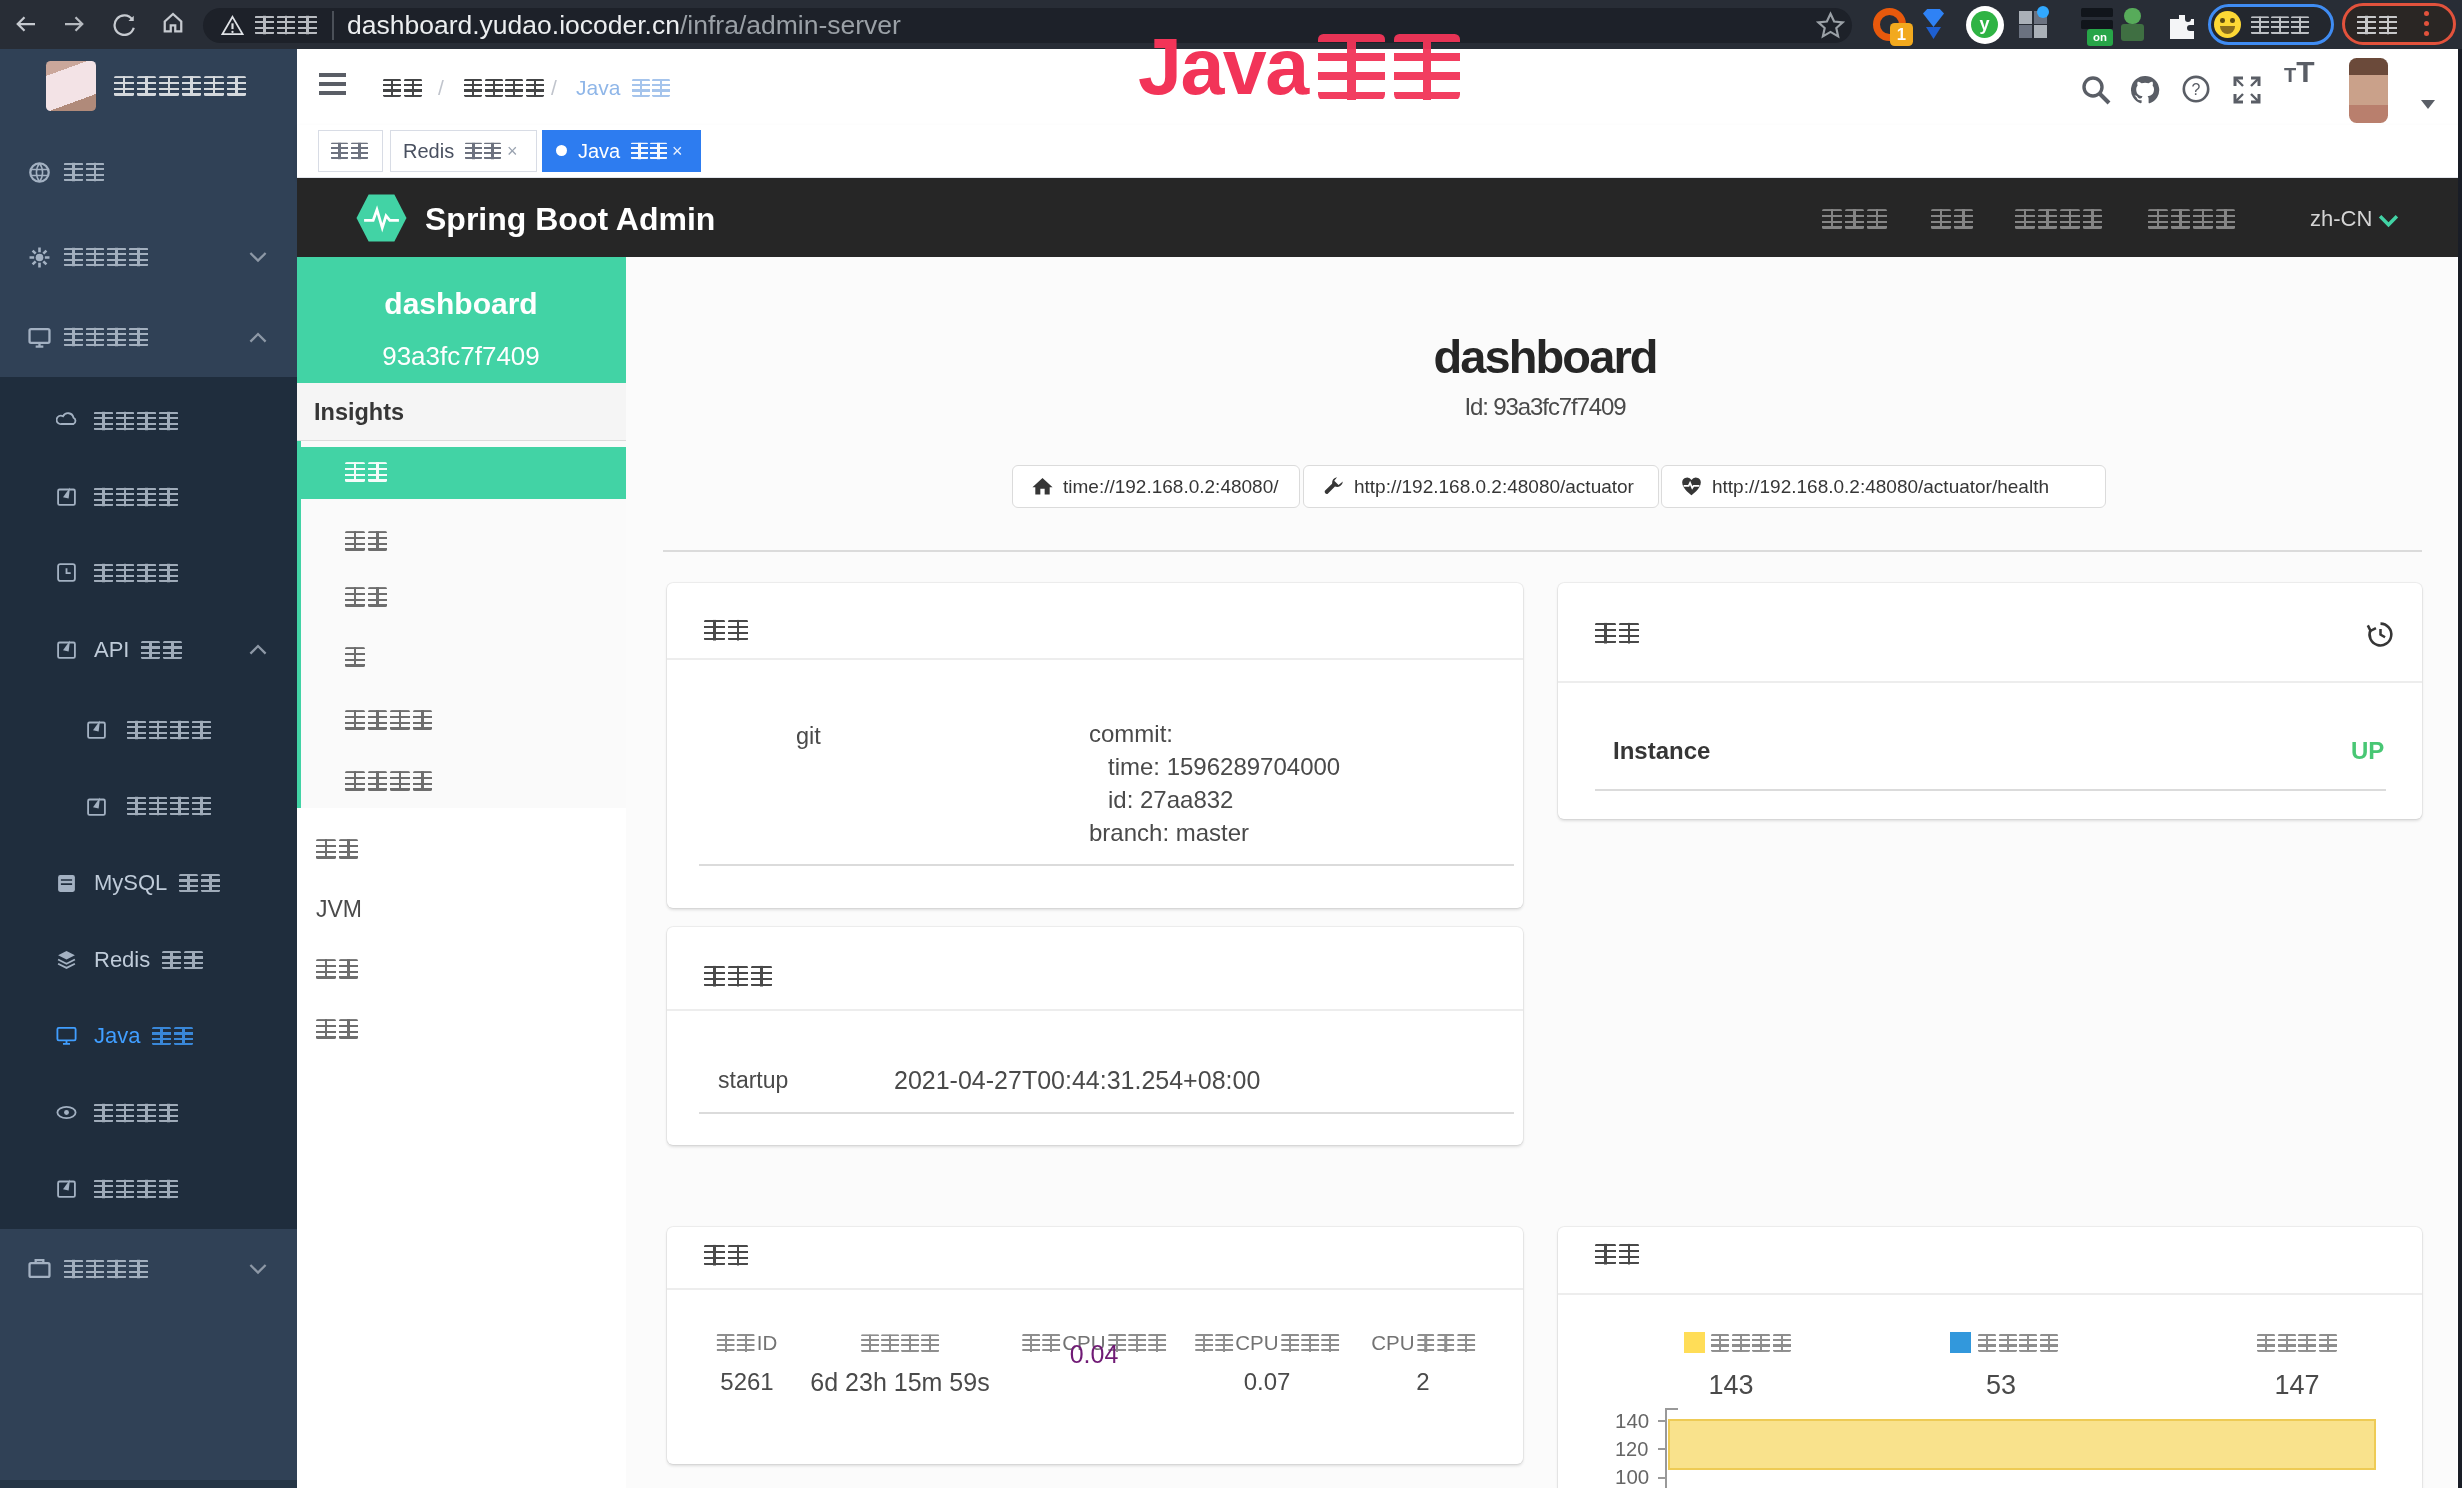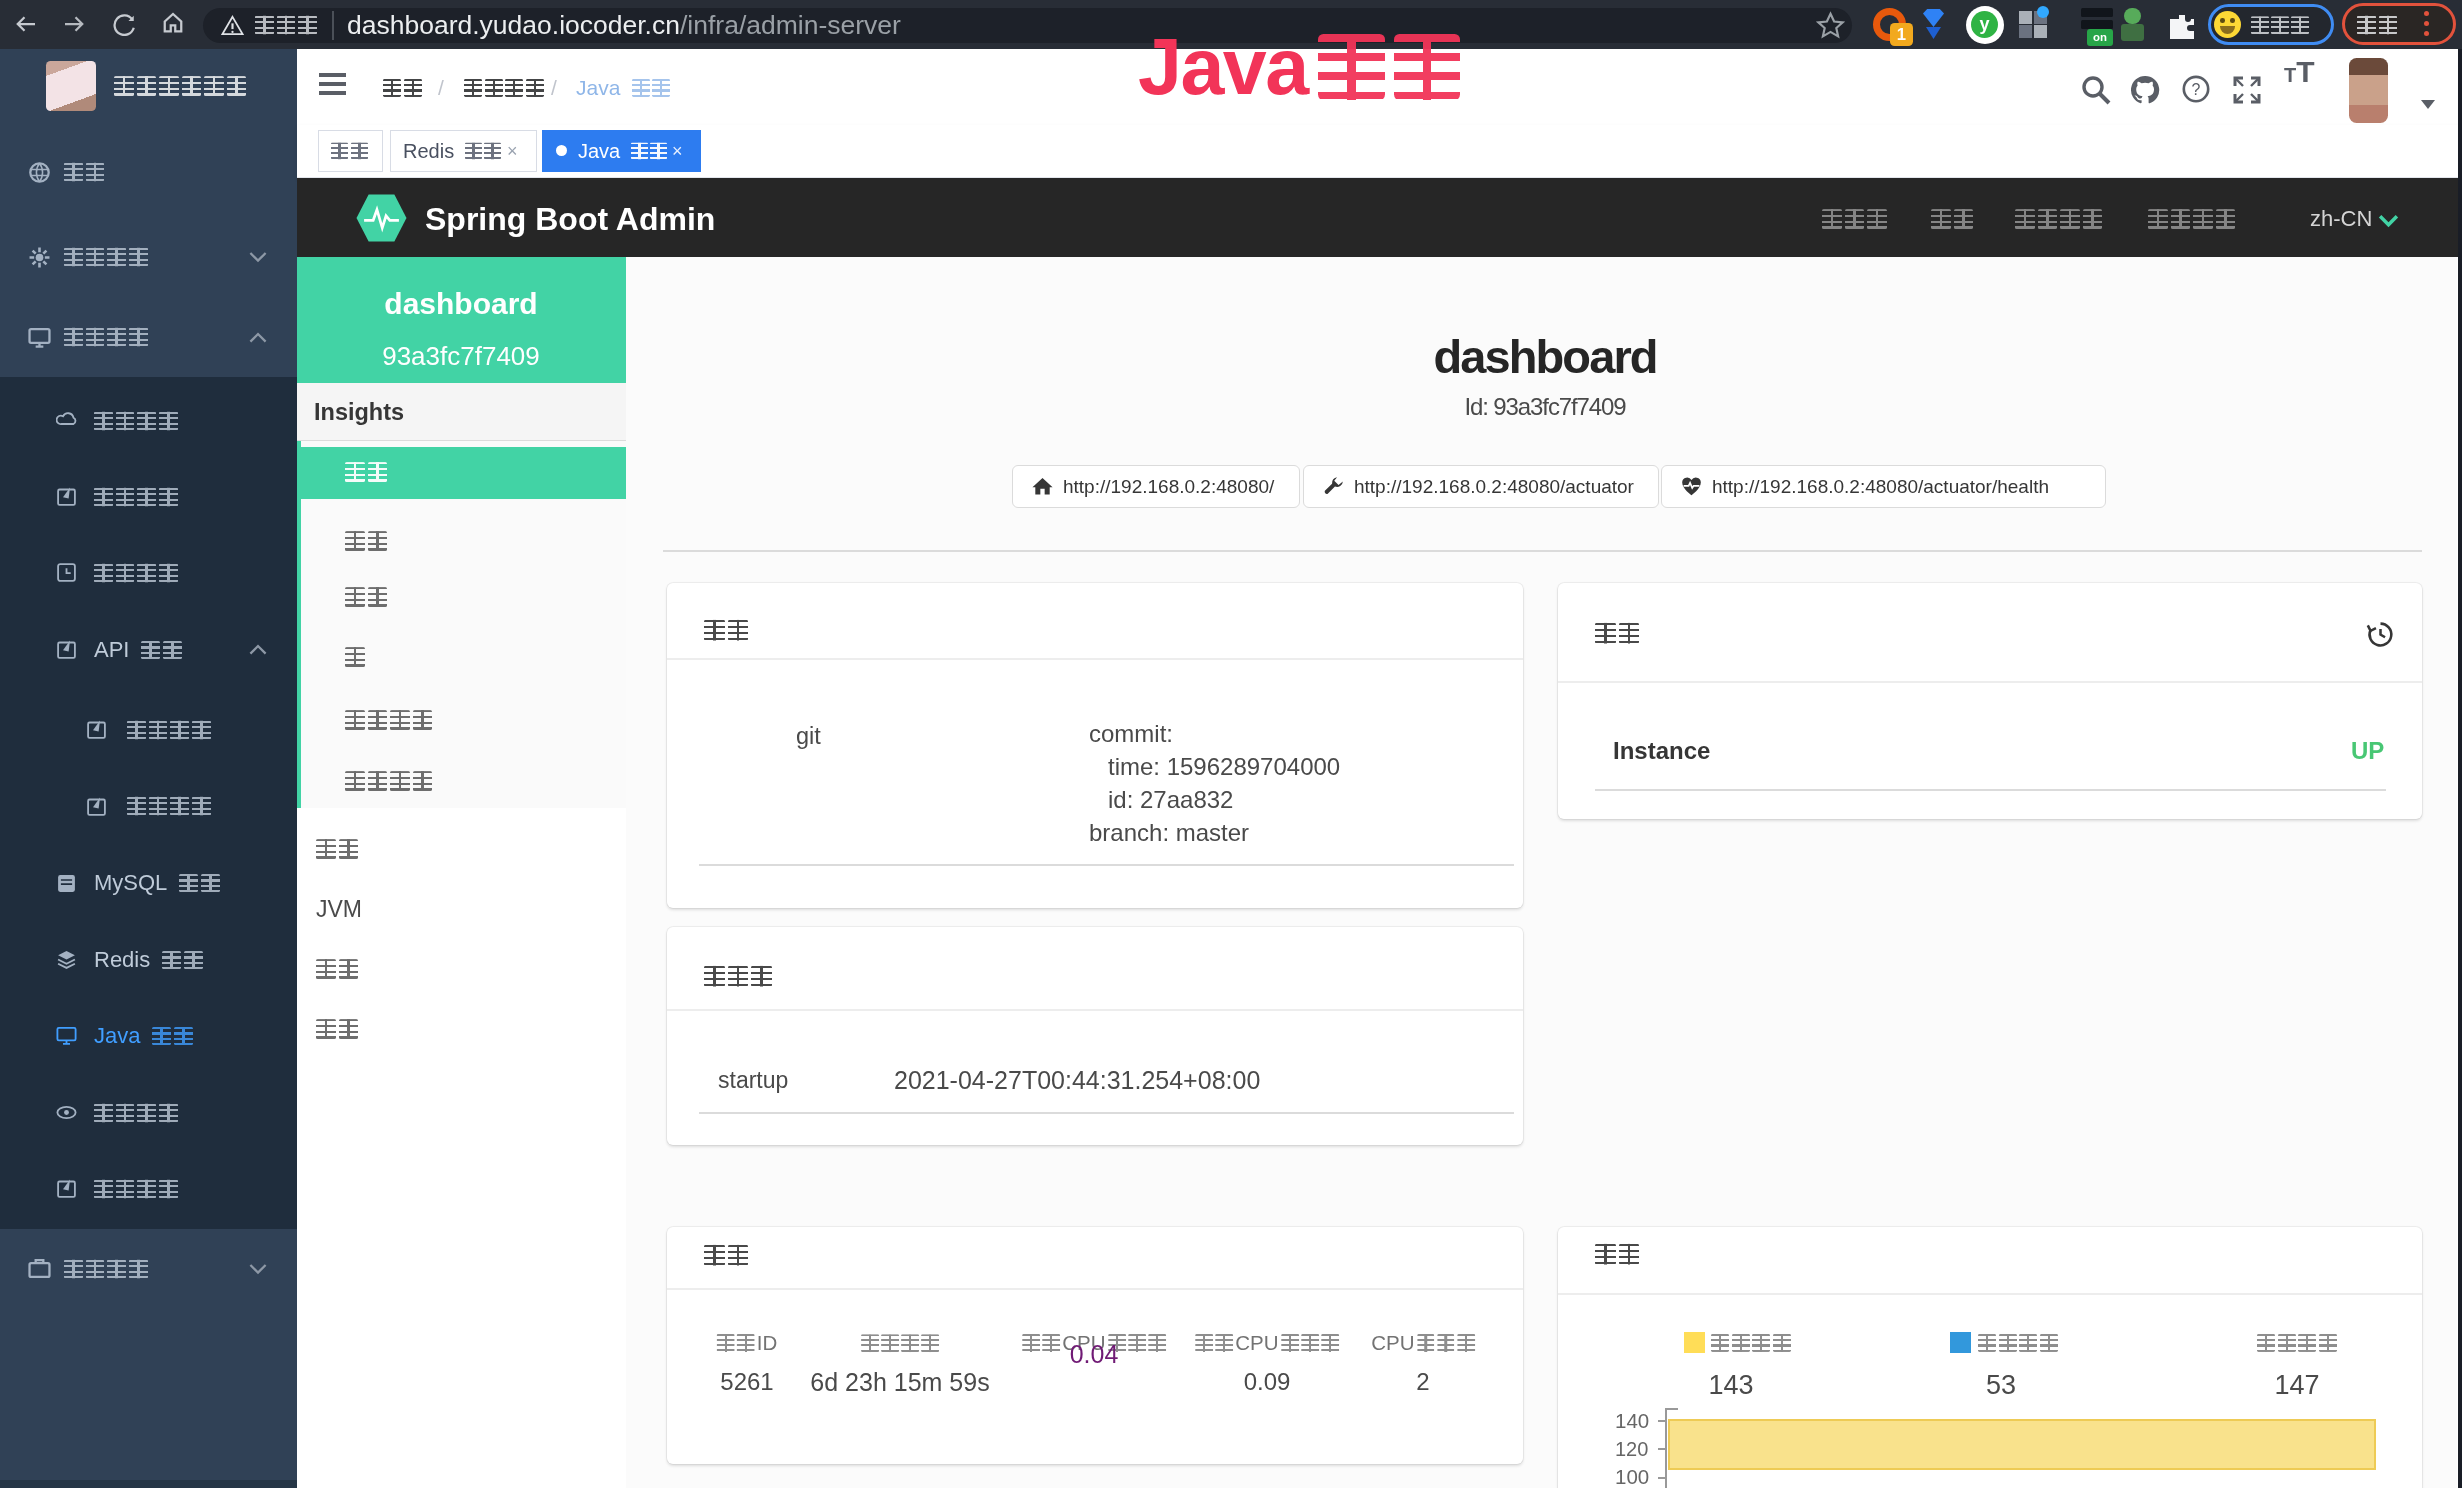--- a/index.html
+++ b/index.html
@@ -377,21 +377,21 @@
 
 <div class="a" style="left:626px;top:383px;width:1.5px;height:1106px;background:#ececec"></div>
 <div class="a" style="left:626px;top:257px;width:1831px;height:1232px;background:#fbfbfb"></div>
 <div class="tc" style="left:1545px;top:356px;font-size:47px;font-weight:bold;color:#262626;letter-spacing:-1.9px">dashboard</div>
 <div class="tc" style="left:1545px;top:407px;font-size:24px;color:#4a4a4a;letter-spacing:-1.1px">Id: 93a3fc7f7409</div>
 
 <div class="a" style="left:1012px;top:465px;width:288px;height:43px;background:#fff;border:1.5px solid #dbdbdb;border-radius:6px"></div>
 <svg class="a" style="left:1031px;top:475px" width="23" height="23" viewBox="0 0 32 32">
     <path d="M16 4 2 17h4v10h7v-8h6v8h7V17h4z" fill="#363636"></path>
   </svg>
-<div class="t" style="left:1063px;top:487px;font-size:19px;color:#363636">http://192.168.0.2:48080/</div>
+<div class="t" style="left:1063px;top:487px;font-size:19px;color:#363636">time://192.168.0.2:48080/</div>
 <div class="a" style="left:1303px;top:465px;width:356px;height:43px;background:#fff;border:1.5px solid #dbdbdb;border-radius:6px"></div>
 <svg class="a" style="left:1322px;top:475px" width="23" height="23" viewBox="0 0 32 32">
     <path d="M29 9a8 8 0 0 1-11 7L8 26a3 3 0 0 1-4-4l10-10A8 8 0 0 1 21 3l-4 5 6 6 6-5z" fill="#363636"></path>
   </svg>
 <div class="t" style="left:1354px;top:487px;font-size:19px;color:#363636">http://192.168.0.2:48080/actuator</div>
 <div class="a" style="left:1661px;top:465px;width:445px;height:43px;background:#fff;border:1.5px solid #dbdbdb;border-radius:6px"></div>
 <svg class="a" style="left:1680px;top:475px" width="23" height="23" viewBox="0 0 32 32">
     <path d="M16 28S3 19 3 10a7 7 0 0 1 13-3 7 7 0 0 1 13 3c0 9-13 18-13 18z" fill="#363636"></path>
     <path d="M5 15h7l2-4 3 7 2-3h8" stroke="#fff" stroke-width="2.4" fill="none"></path>
   </svg>
@@ -449,21 +449,21 @@
     <b></b>
     <b></b>
     <b></b>
   </span>
 <span class="z" style="left:1094px;top:1343px;font-size:20.5px;color:#737373;transform:translate(-50%,-50%)"><b></b><b></b>CPU<b></b><b></b><b></b></span>
 <span class="z" style="left:1267px;top:1343px;font-size:20.5px;color:#737373;transform:translate(-50%,-50%)"><b></b><b></b>CPU<b></b><b></b><b></b></span>
 <span class="z" style="left:1423px;top:1343px;font-size:20.5px;color:#737373;transform:translate(-50%,-50%)">CPU<b></b><b></b><b></b></span>
 <div class="tc" style="left:747px;top:1382px;font-size:24px;color:#4a4a4a">5261</div>
 <div class="tc" style="left:900px;top:1382px;font-size:25px;color:#4a4a4a">6d 23h 15m 59s</div>
 <div class="tc" style="left:1094px;top:1354px;font-size:25px;color:#701a75">0.04</div>
-<div class="tc" style="left:1267px;top:1382px;font-size:24px;color:#4a4a4a">0.09</div>
+<div class="tc" style="left:1267px;top:1382px;font-size:24px;color:#4a4a4a">0.07</div>
 <div class="tc" style="left:1423px;top:1382px;font-size:24px;color:#4a4a4a">2</div>
 
 <div class="a" style="left:1558px;top:1227px;width:864px;height:262px;background:#fff;border-radius:6px 6px 0 0;box-shadow:0 1.5px 3px rgba(10,10,10,.12),0 0 0 0.8px rgba(10,10,10,.06)"></div>
 <span class="z" style="left:1595px;top:1254px;font-size:24px;color:#363636;font-weight:600">
     <b style="opacity:.9"></b>
     <b style="opacity:.9"></b>
   </span>
 <div class="a" style="left:1558px;top:1293px;width:864px;height:1.5px;background:#ededed"></div>
 <div class="a" style="left:1684px;top:1332px;width:21px;height:21px;background:#ffdd57"></div>
 <span class="z" style="left:1711px;top:1343px;font-size:21px;color:#737373">

